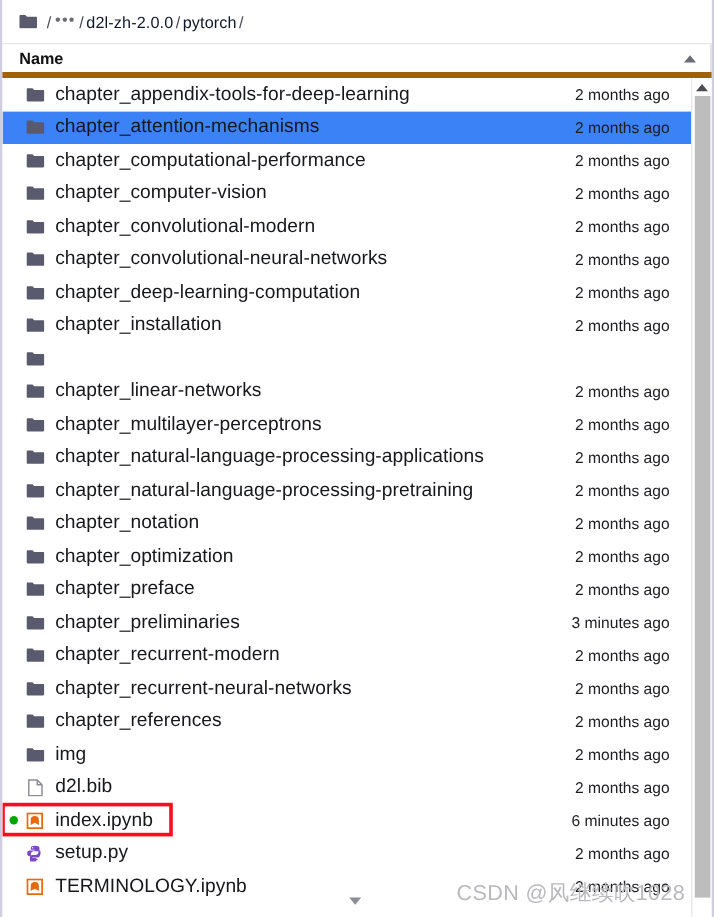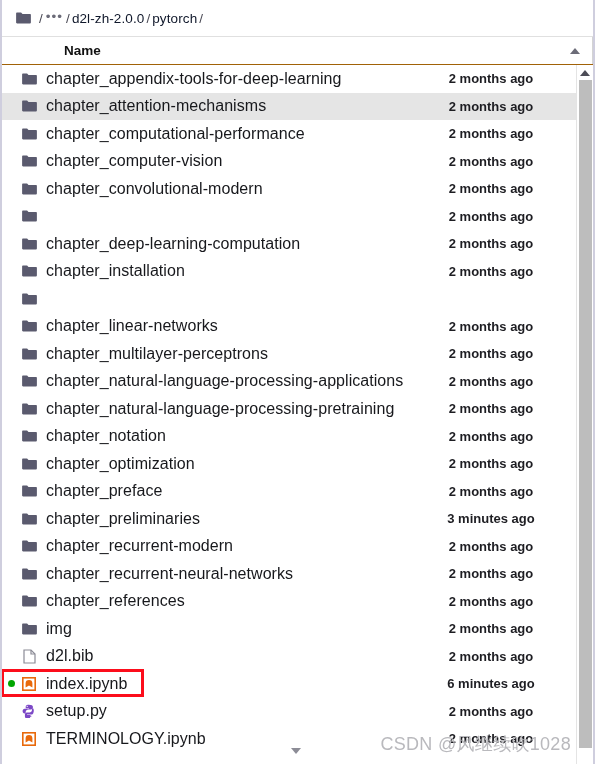--- a/index.html
+++ b/index.html
@@ -60,25 +60,24 @@
     position: relative;
     top: -2px;
   }
 
   
   .list-header {
     height: 28px;
     min-height: 28px;
     display: flex;
     align-items: center;
-    border-bottom: 1px solid #a16207;
+    border-bottom: 5px solid #a16207;
     background: #ffffff;
     box-sizing: border-box;
     font-weight: bold;
-    padding-left: 48px;
   }
   .hdr-name {
     flex: 1 1 auto;
     display: flex;
     align-items: center;
     padding-left: 14px;
     border-right: 1px solid #d4d4d4;
     height: 100%;
     box-sizing: border-box;
   }
@@ -115,21 +114,21 @@
     background: #ffffff;
   }
   .row {
     height: 27.5px;
     display: flex;
     align-items: center;
     padding-left: 6px;
     box-sizing: border-box;
     position: relative;
   }
-  .row.selected { background: #e5e5e5; }
+  .row.selected { background: #3b82f6; }
 
   .kernel-dot {
     width: 7px; height: 7px;
     border-radius: 50%;
     background: #00a600;
     flex: 0 0 auto;
     margin-right: 3px;
     display: block;
   }
   .kernel-dot.blank { background: transparent; }
@@ -146,27 +145,26 @@
     font-size: 16px;
     color: #17181c;
     white-space: nowrap;
     overflow: hidden;
     letter-spacing: 0.05px;
   }
   .row-modified {
     margin-left: auto;
     width: 152px;
     flex: 0 0 152px;
-    text-align: center;
+    text-align: right;
     padding-right: 18px;
     font-size: 13px;
     color: #1d1d22;
     box-sizing: border-box;
     white-space: nowrap;
-    font-weight: bold;
   }
 
   
   .row.highlighted::after {
     content: "";
     position: absolute;
     left: -1px;
     top: -1px;
     width: 143px;
     height: 28px;
@@ -316,20 +314,21 @@
           <span class="row-name">chapter_convolutional-modern</span>
           <span class="row-modified">2 months ago</span>
         </div>
         <div class="row">
           <span class="kernel-dot blank"></span>
           <span class="icon-slot">
             <svg class="ico" width="15" height="12" viewBox="0 0 16 13">
               <path d="M0 1.6C0 1 .5.5 1.1.5h4.3l1.5 1.6h8.1c.6 0 1 .5 1 1.1v8.3c0 .6-.4 1-1 1H1.1c-.6 0-1.1-.4-1.1-1z" fill="#5a5a6e"></path>
             </svg>
           </span>
+          <span class="row-name">chapter_convolutional-neural-networks</span>
           <span class="row-modified">2 months ago</span>
         </div>
         <div class="row">
           <span class="kernel-dot blank"></span>
           <span class="icon-slot">
             <svg class="ico" width="15" height="12" viewBox="0 0 16 13">
               <path d="M0 1.6C0 1 .5.5 1.1.5h4.3l1.5 1.6h8.1c.6 0 1 .5 1 1.1v8.3c0 .6-.4 1-1 1H1.1c-.6 0-1.1-.4-1.1-1z" fill="#5a5a6e"></path>
             </svg>
           </span>
           <span class="row-name">chapter_deep-learning-computation</span>

